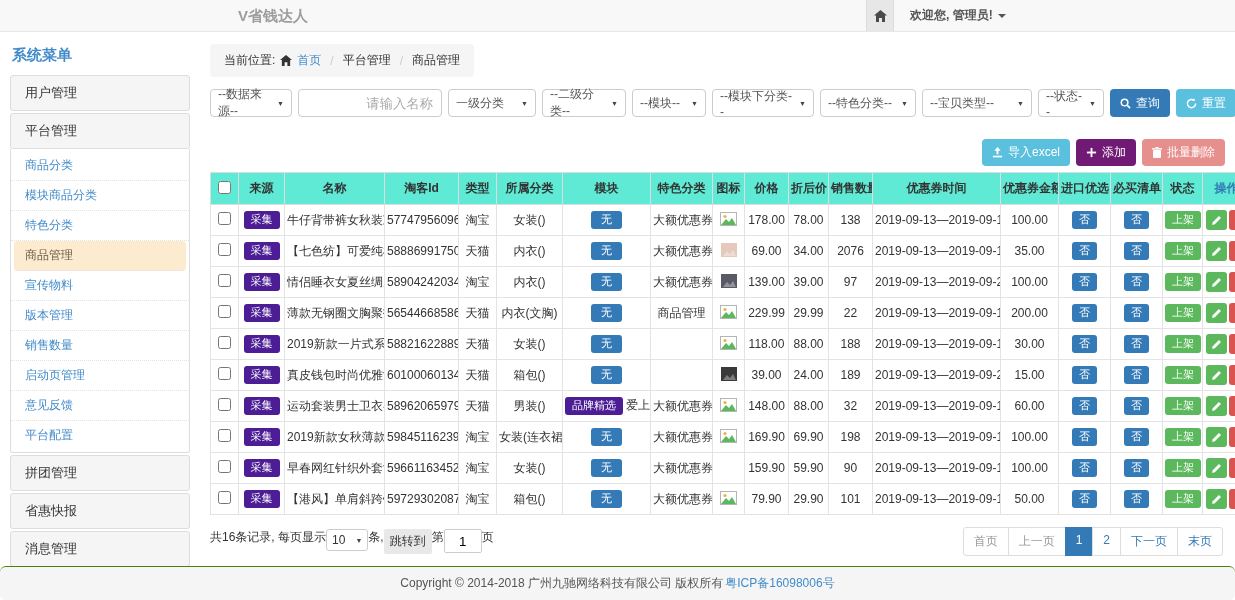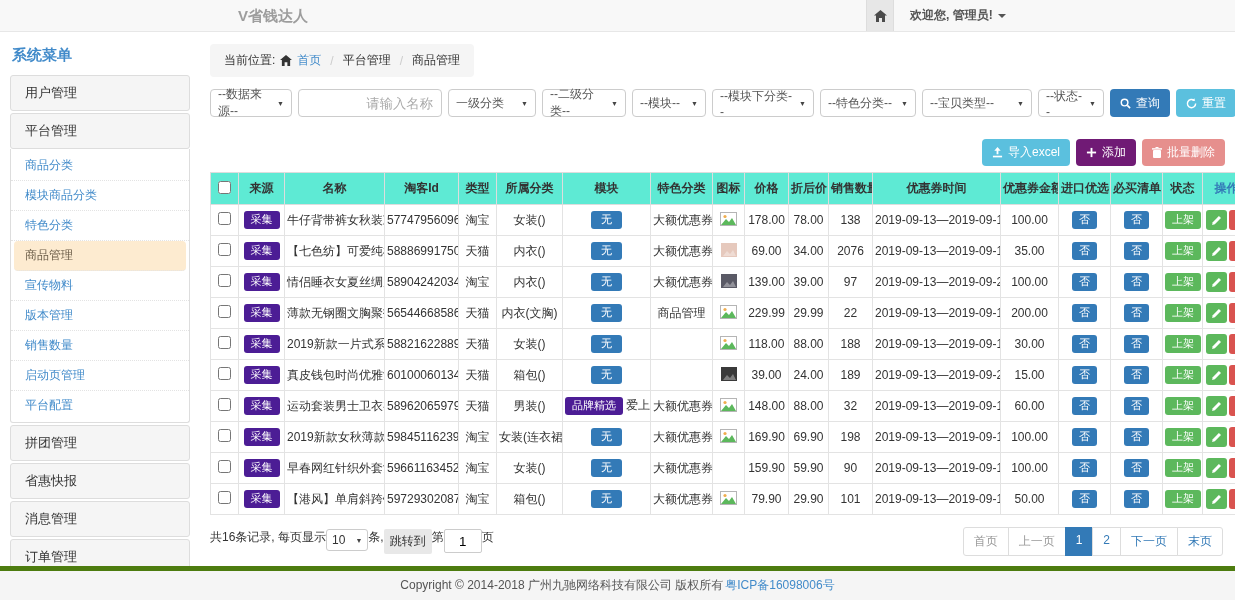--- a/index.html
+++ b/index.html
@@ -74,22 +74,22 @@
   .pp-select { border:1px solid #ccc; border-radius:3px; padding:3px 5px; display:inline-flex; align-items:center; gap:5px; cursor:pointer; background:#fff; }
   .jump-chip { background:#e8e8e8; padding:4px 6px; border-radius:2px; cursor:pointer; }
   .page-input { width:38px; height:24px; border:1px solid #ccc; border-radius:2px; text-align:center; font-family:inherit; }
   .pager { margin-left:auto; margin-right:2px; display:flex; }
   .page-btn { border:1px solid #ddd; background:#fff; padding:5px 10px; margin-left:-1px; color:#337ab7; cursor:pointer; }
   .page-btn:first-child { border-radius:3px 0 0 3px; margin-left:0; }
   .page-btn:last-child { border-radius:0 3px 3px 0; }
   .page-btn.muted { color:#999; }
   .page-btn.active { background:#337ab7; border-color:#337ab7; color:#fff; }
   
-  footer { position:absolute; left:0; right:0; bottom:0; height:34px; background:#f5f5f5; border-top:5px solid #4d7c0f;
-           display:flex; align-items:center; justify-content:center; gap:2px; color:#555; z-index:10; }
+  footer { position:absolute; left:0; right:0; bottom:0; height:34px; background:#f5f5f5; border-top:1px solid #4d7c0f;
+           display:flex; align-items:center; justify-content:center; gap:2px; color:#555; z-index:10;border-radius:6px; }
   footer a { color:#428bca; text-decoration:none; cursor:pointer; }
 </style>
 </head>
 <body>
 
 <header class="topbar">
   <div class="topbar-title">V省钱达人</div>
   <div class="topbar-right">
     <div class="home-box">
       <svg width="13" height="12" viewBox="0 0 13 12">
@@ -114,20 +114,21 @@
           <div class="menu-head">平台管理</div>
           <div class="submenu">
             <div class="submenu-item">商品分类</div>
             <div class="submenu-item">模块商品分类</div>
             <div class="submenu-item">特色分类</div>
             <div class="submenu-item active">商品管理</div>
             <div class="submenu-item">宣传物料</div>
             <div class="submenu-item">版本管理</div>
             <div class="submenu-item">销售数量</div>
             <div class="submenu-item">启动页管理</div>
+            <div class="submenu-item">意见反馈</div>
             <div class="submenu-item">平台配置</div>
           </div>
         </div>
         <div>
           <div class="menu-head">拼团管理</div>
         </div>
         <div>
           <div class="menu-head">省惠快报</div>
         </div>
         <div>

